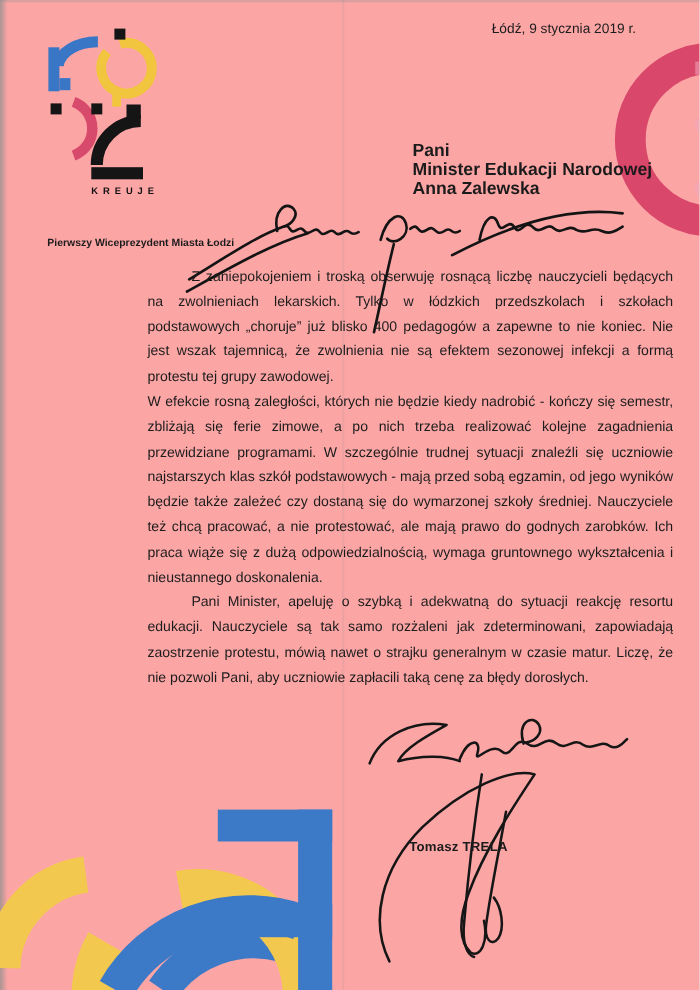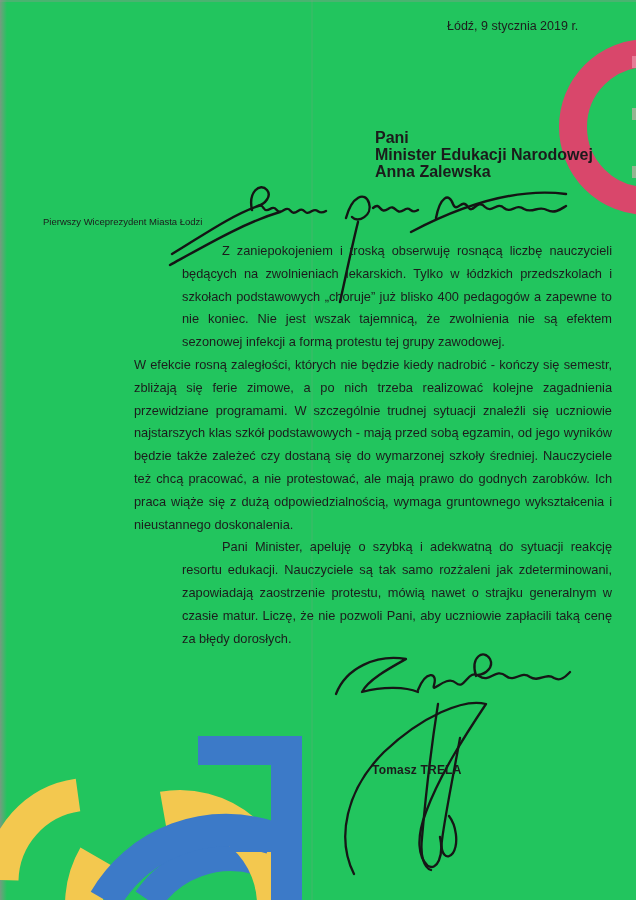--- a/index.html
+++ b/index.html
@@ -1,54 +1,79 @@
 <!DOCTYPE html>
 <html><head>
 <meta charset="utf-8">
 <style>
   html,body{margin:0;padding:0;background:#e8e8e6;}
   .page{
     position:relative;width:636px;height:900px;margin:0 auto;
-    background:#22c55e;overflow:hidden;
+    background:#fca5a5;overflow:hidden;
     font-family:"Liberation Sans","DejaVu Sans",sans-serif;color:#1b1b1b;
   }
   .scan-edge-left{position:absolute;left:0;top:0;width:7px;height:900px;
     background:linear-gradient(to right,#8f8f8c,rgba(200,200,198,0));opacity:.75;}
   .scan-edge-top{position:absolute;left:0;top:0;width:636px;height:2px;
     background:rgba(150,150,145,.35);}
   .fold-line{position:absolute;left:311px;top:0;width:2px;height:900px;
     background:rgba(150,150,140,.14);}
   .dateline{position:absolute;left:447px;top:19px;font-size:12.5px;color:#1d1d1d;white-space:nowrap;}
   .logo{position:absolute;left:36px;top:18px;}
   .ring-top-right{position:absolute;left:540px;top:20px;}
   .edge-sliver{position:absolute;width:4px;background:#f0a8bc;opacity:.55;}
   .recipient{position:absolute;left:375px;top:129px;font-weight:bold;font-size:16px;line-height:17px;}
-  .sender-office{position:absolute;left:43px;top:216px;font-weight:normal;font-size:9.5px;color:#1b1b1b;white-space:nowrap;}
+  .sender-office{position:absolute;left:43px;top:216px;font-weight:bold;font-size:9.5px;color:#1b1b1b;white-space:nowrap;}
   .sender-address{position:absolute;left:43px;top:237px;font-size:8.5px;line-height:13.2px;color:#3d3d3d;}
   .greeting-svg{position:absolute;left:168px;top:170px;overflow:visible;}
   .body-text{position:absolute;left:134px;top:240px;width:478px;
     font-size:12.8px;line-height:22.8px;text-align:justify;color:#1c1c1c;}
   .body-text p{margin:0;}
-  .body-text p.ind{text-indent:40px;margin-left:48px;}
+  .body-text p.ind{text-indent:40px;}
   .signature-svg{position:absolute;left:318px;top:642px;overflow:visible;}
   .signer-name{position:absolute;left:372px;top:763px;font-weight:bold;font-size:12px;letter-spacing:.2px;white-space:nowrap;}
   .decor-bottom{position:absolute;left:0px;top:730px;}
   svg{display:block;}
 </style>
 </head>
 <body>
 
 <div class="page">
 
   <div class="scan-edge-left"></div>
   <div class="scan-edge-top"></div>
   <div class="fold-line"></div>
 
   <div class="dateline">Łódź, 9 stycznia 2019 r.</div>
 
+  <div class="logo">
+    <svg width="150" height="165" viewBox="0 0 150 165">
+
+      <g fill="none" stroke="#3A76C6" stroke-width="10">
+        <path d="M 17 42 A 36 23 0 0 1 53 20"></path>
+      </g>
+      <rect x="8" y="25" width="10" height="40" fill="#3A76C6"></rect>
+      <rect x="18" y="53" width="10" height="11" fill="#3A76C6"></rect>
+
+      <path d="M 73 21.8 A 23 23 0 1 1 61.4 29.2" fill="none" stroke="#F2C53F" stroke-width="9"></path>
+      <rect x="66" y="66" width="8" height="13" fill="#F2C53F"></rect>
+
+      <path d="M 30.9 74.6 A 26 26 0 0 1 30.9 123.4" fill="none" stroke="#D84A6B" stroke-width="9.5"></path>
+
+      <rect x="68" y="8" width="10" height="10" fill="#151515"></rect>
+      <rect x="10" y="76" width="10" height="10" fill="#151515"></rect>
+      <rect x="47" y="76" width="10" height="10" fill="#151515"></rect>
+
+      <rect x="79" y="77" width="13" height="13" fill="#151515"></rect>
+      <path d="M 92 92 A 40 40 0 0 0 52 132" fill="none" stroke="#151515" stroke-width="11"></path>
+      <rect x="47" y="134" width="47" height="11" fill="#151515"></rect>
+
+      <text x="47" y="158" font-family="Liberation Sans, DejaVu Sans, sans-serif" font-size="8.5" font-weight="bold" letter-spacing="4.5" fill="#111">KREUJE</text>
+    </svg>
+  </div>
 
   <div class="ring-top-right">
     <svg width="96" height="220" viewBox="0 0 96 220">
       <circle cx="107" cy="107" r="74" fill="none" stroke="#D9476B" stroke-width="28"></circle>
     </svg>
   </div>
   <div class="edge-sliver" style="left:632px;top:56px;height:12px;"></div>
   <div class="edge-sliver" style="left:632px;top:108px;height:12px;"></div>
   <div class="edge-sliver" style="left:632px;top:166px;height:12px;"></div>
 

